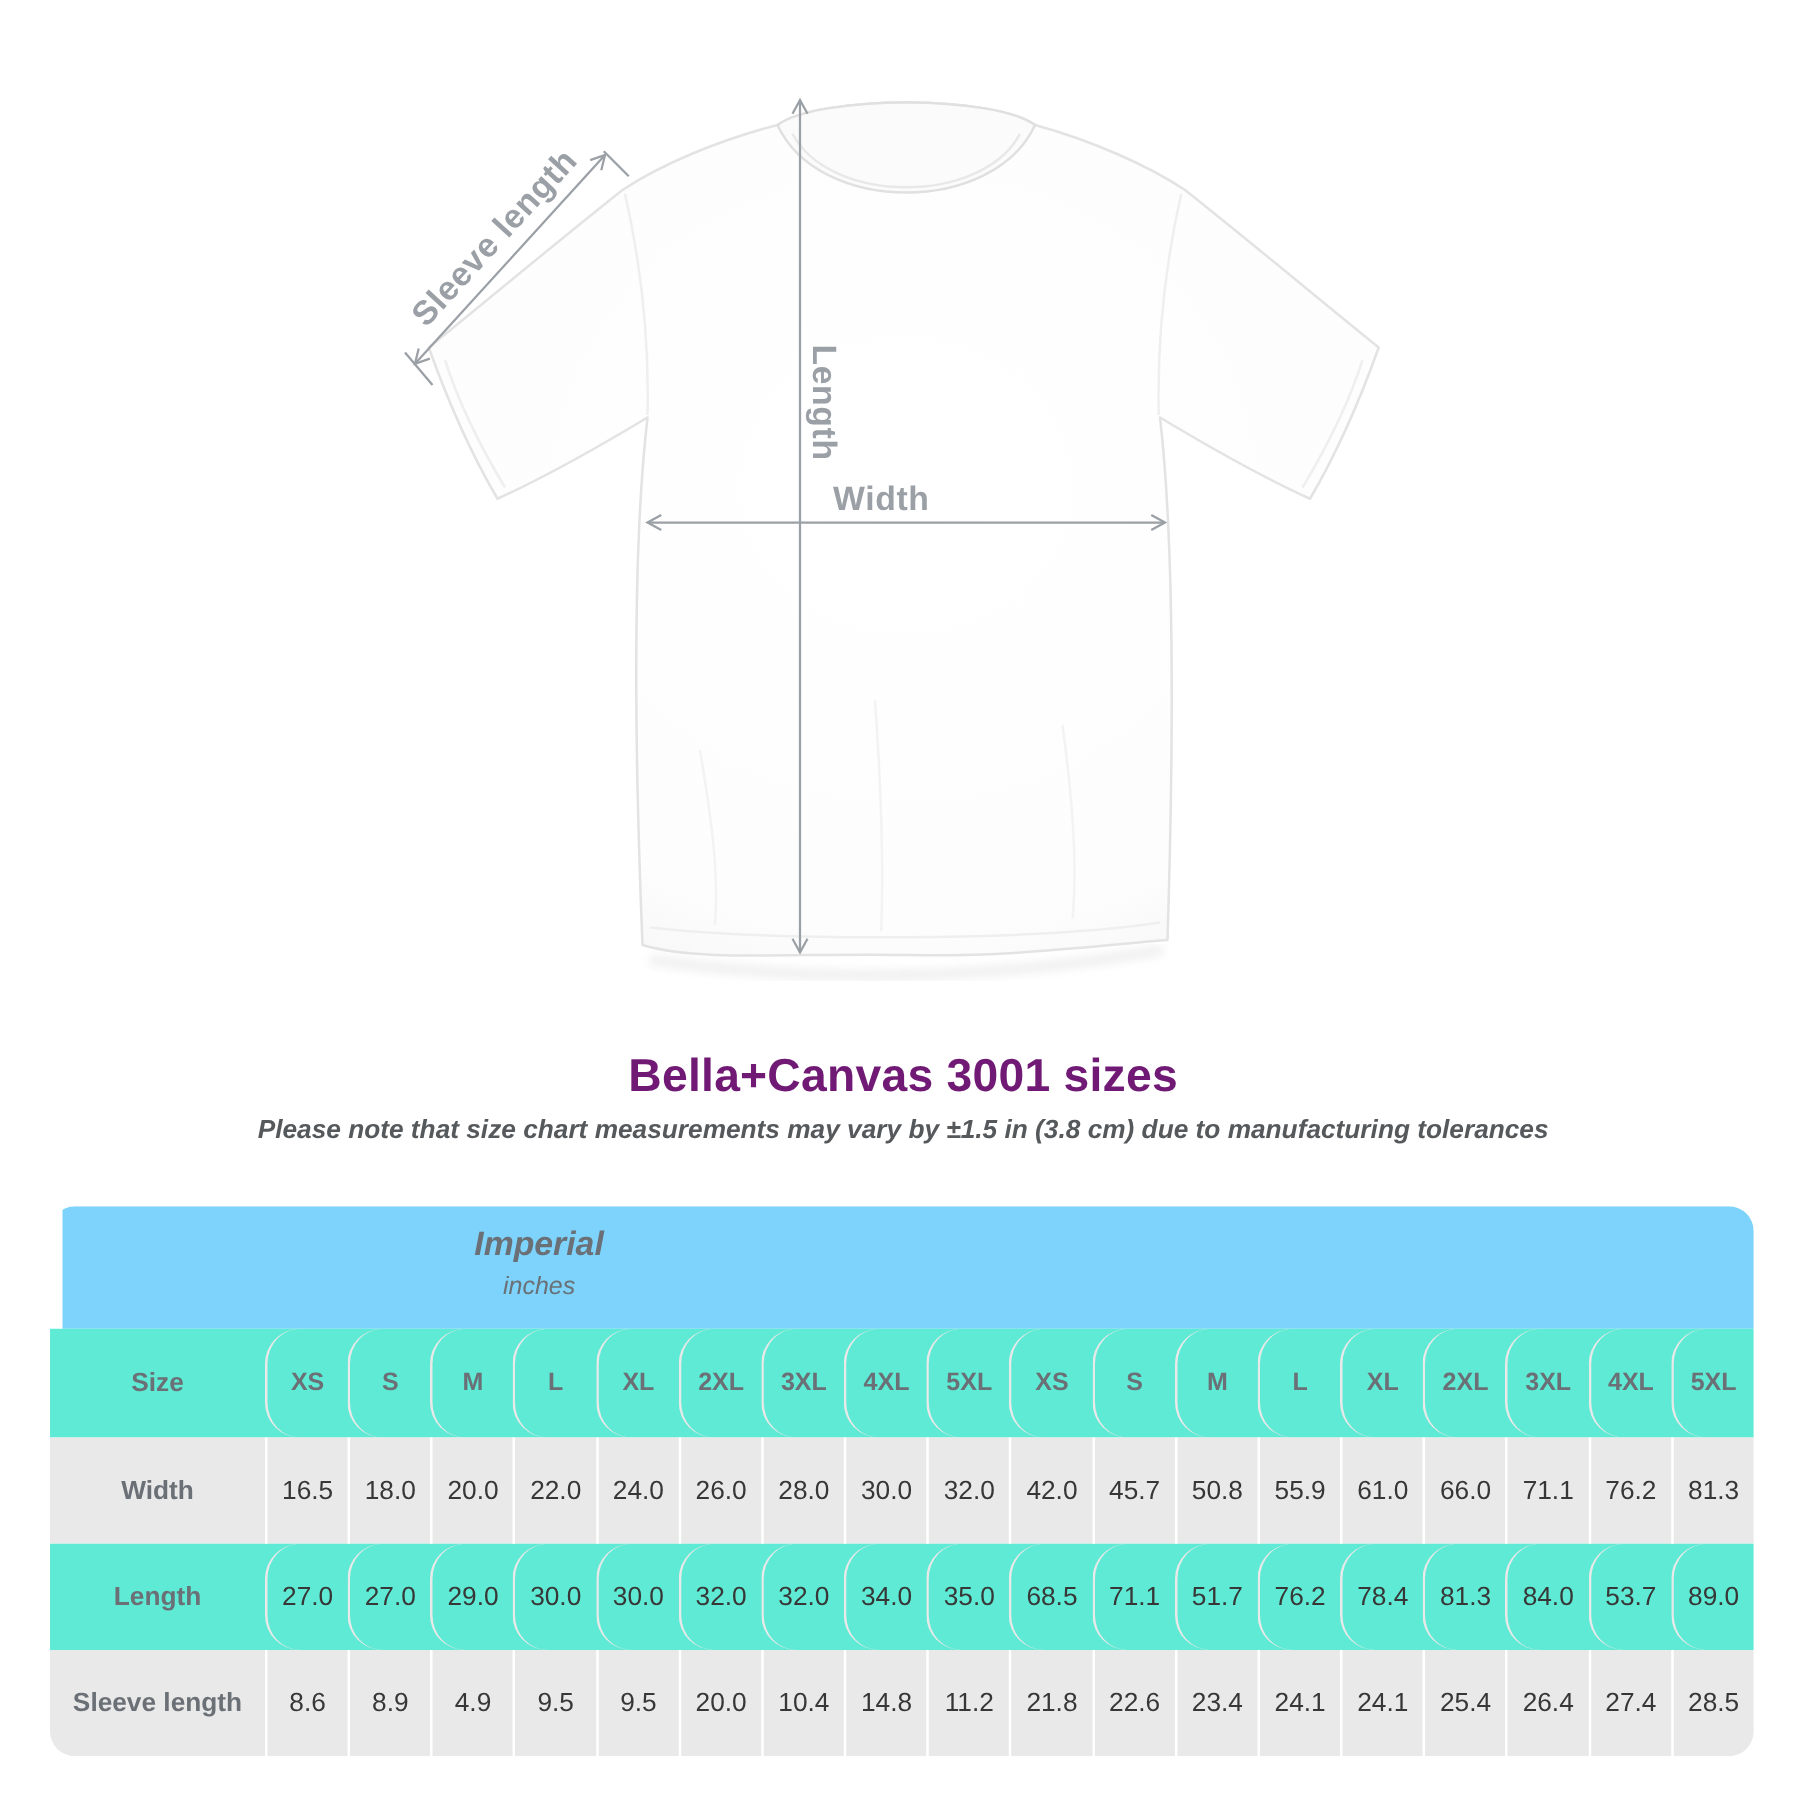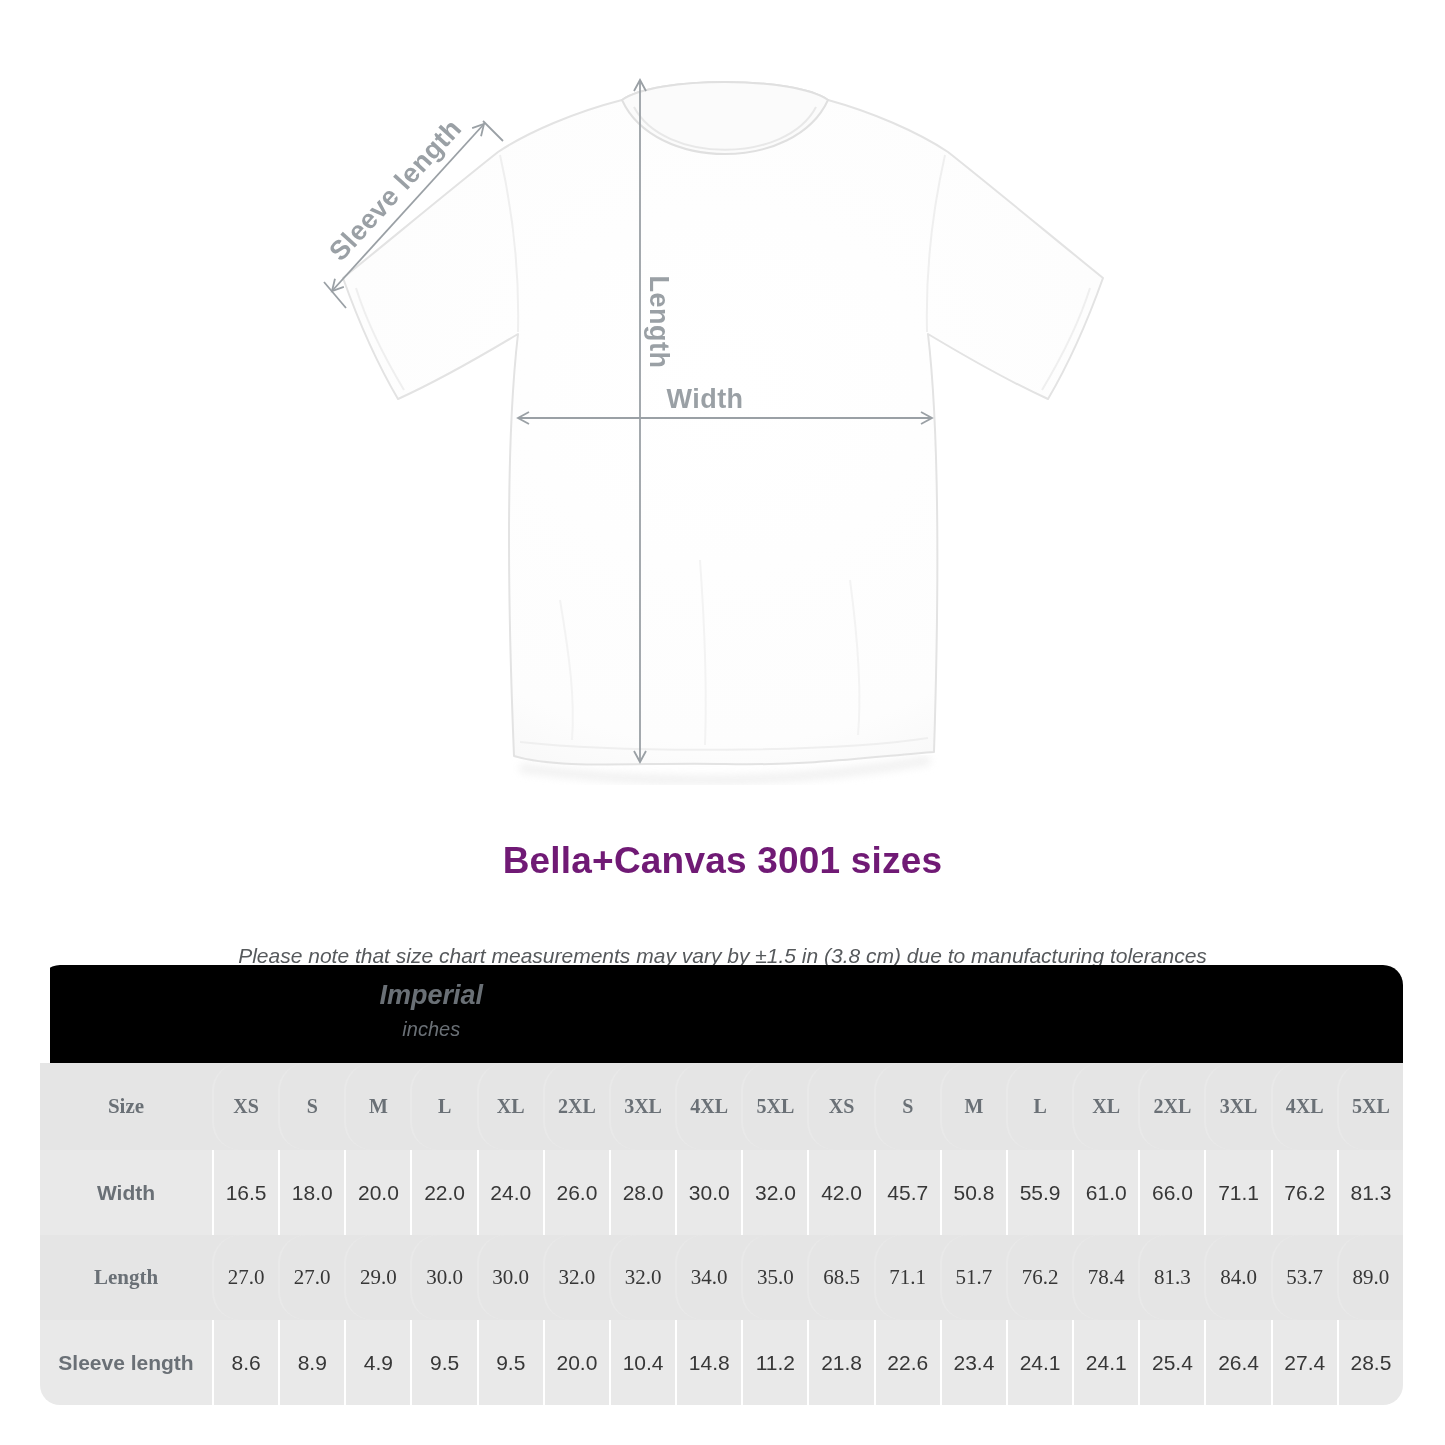--- a/index.html
+++ b/index.html
@@ -6,45 +6,45 @@
   body{
     width:1445px;height:1445px;position:relative;overflow:hidden;
     font-family:"Liberation Sans", sans-serif;
   }
   .page-title{
     position:absolute;top:840px;left:0;width:100%;
     text-align:center;font-size:37px;font-weight:bold;color:#701a75;
     letter-spacing:0.2px;
   }
   .page-subtitle{
-    position:absolute;top:944px;left:0;width:100%;
-    text-align:center;font-size:21px;font-style:italic;color:#56595c;
+    position:absolute;top:892px;left:0;width:100%;
+    text-align:center;font-size:21px;font-style:italic;color:#56595c;font-weight:bold;
   }
   .diagram-svg{position:absolute;top:0;left:0;}
 
   
   .size-chart{
     position:absolute;left:40px;top:965px;width:1363px;
     border-radius:20px;overflow:hidden;background:#ffffff;
   }
   .trow{display:grid;grid-template-columns:172px repeat(18,1fr);}
-  .band{height:98px;background:#000000;margin-left:10px;}
+  .band{height:98px;background:#7dd3fc;margin-left:10px;}
   .band-cell{
     display:flex;flex-direction:column;align-items:center;justify-content:center;
     transform:translateY(-4px);
   }
   .band-cell.imperial{grid-column:1 / 11;}
   .band-cell.metric{grid-column:11 / 20;}
   .band-title{font-size:27px;font-weight:bold;font-style:italic;color:#6a7076;}
   .band-unit{font-size:20px;font-style:italic;color:#6a7076;margin-top:7px;}
 
   .trow.sizes-row{height:87px;background:#ffffff;}
   .trow.value-row{height:85px;}
   .trow.gray{background:#e9e9e9;}
-  .trow.white{background:#e5e5e5;font-family:Liberation Serif, serif;}
+  .trow.white{background:#5eead4;}
 
   .cell{
     display:flex;align-items:center;justify-content:center;
     min-width:0;white-space:nowrap;
   }
   .trow .cell + .cell{border-left:2px solid transparent;}
   .trow.white .cell + .cell{border-left-color:#e9e9e9;border-radius:28px;}
   .trow.gray  .cell + .cell{border-left-color:#ffffff;}
 
   .label-cell{font-size:21px;font-weight:bold;color:#6a7076;}

